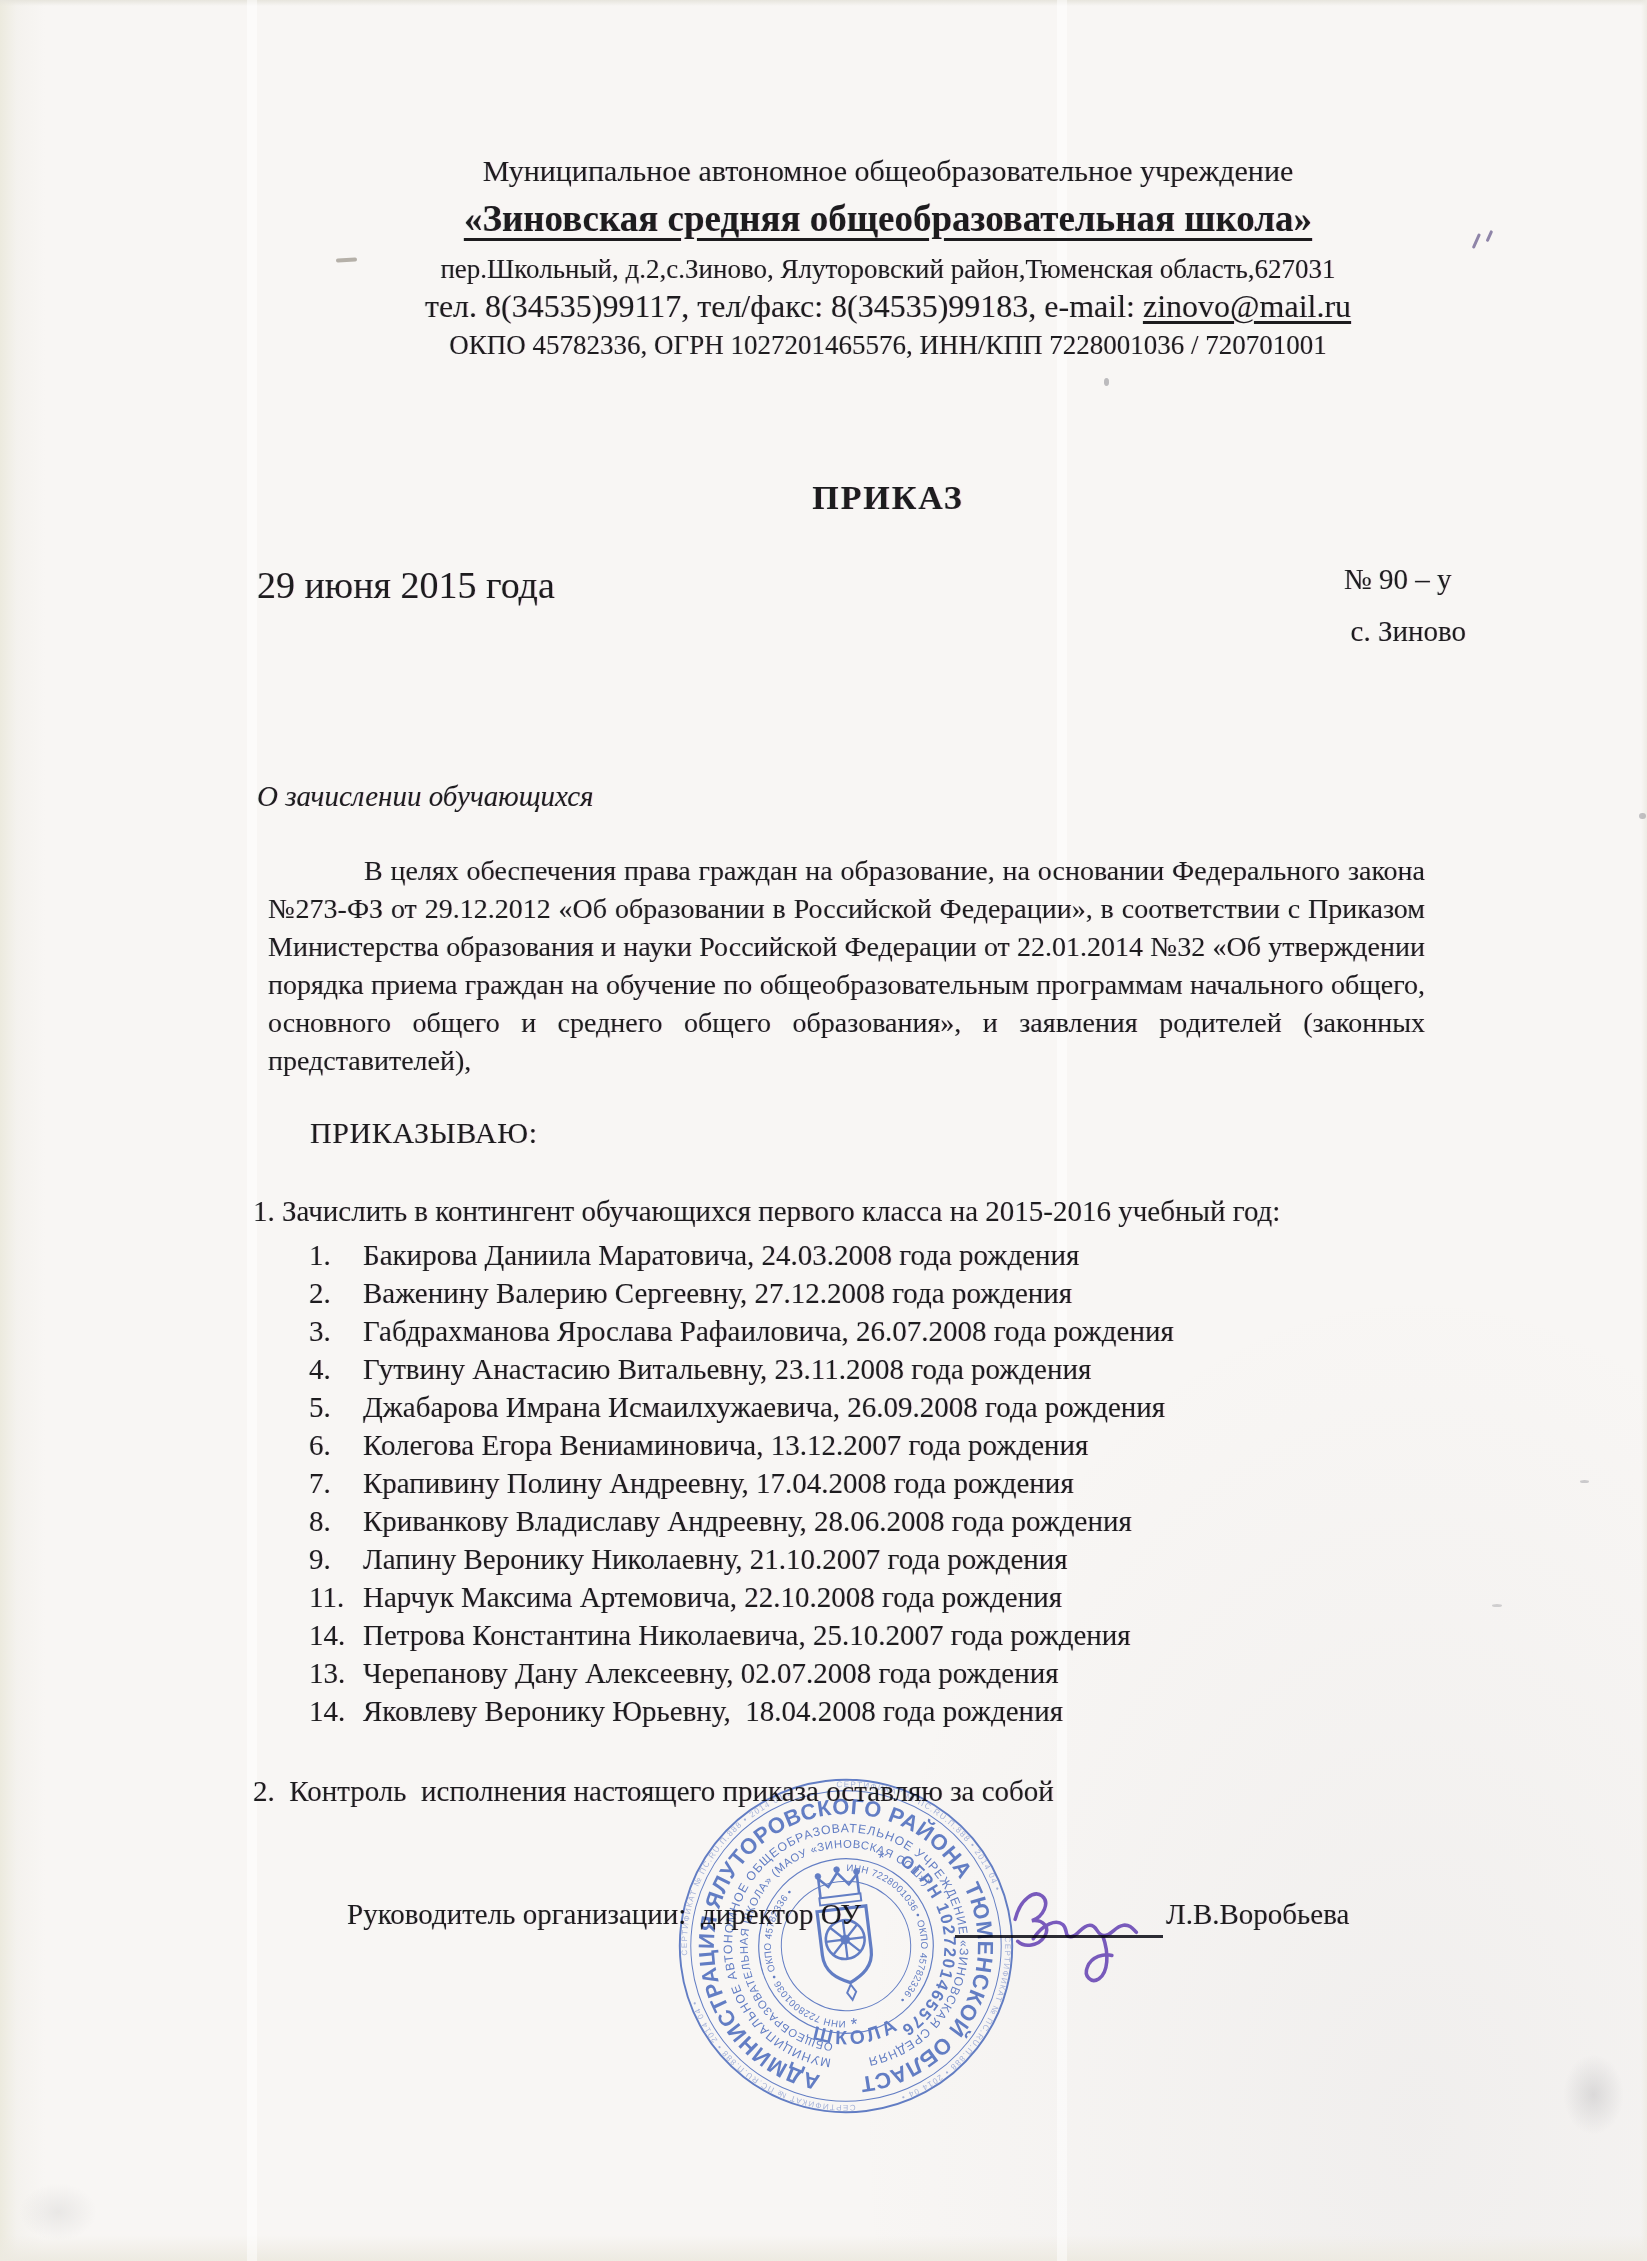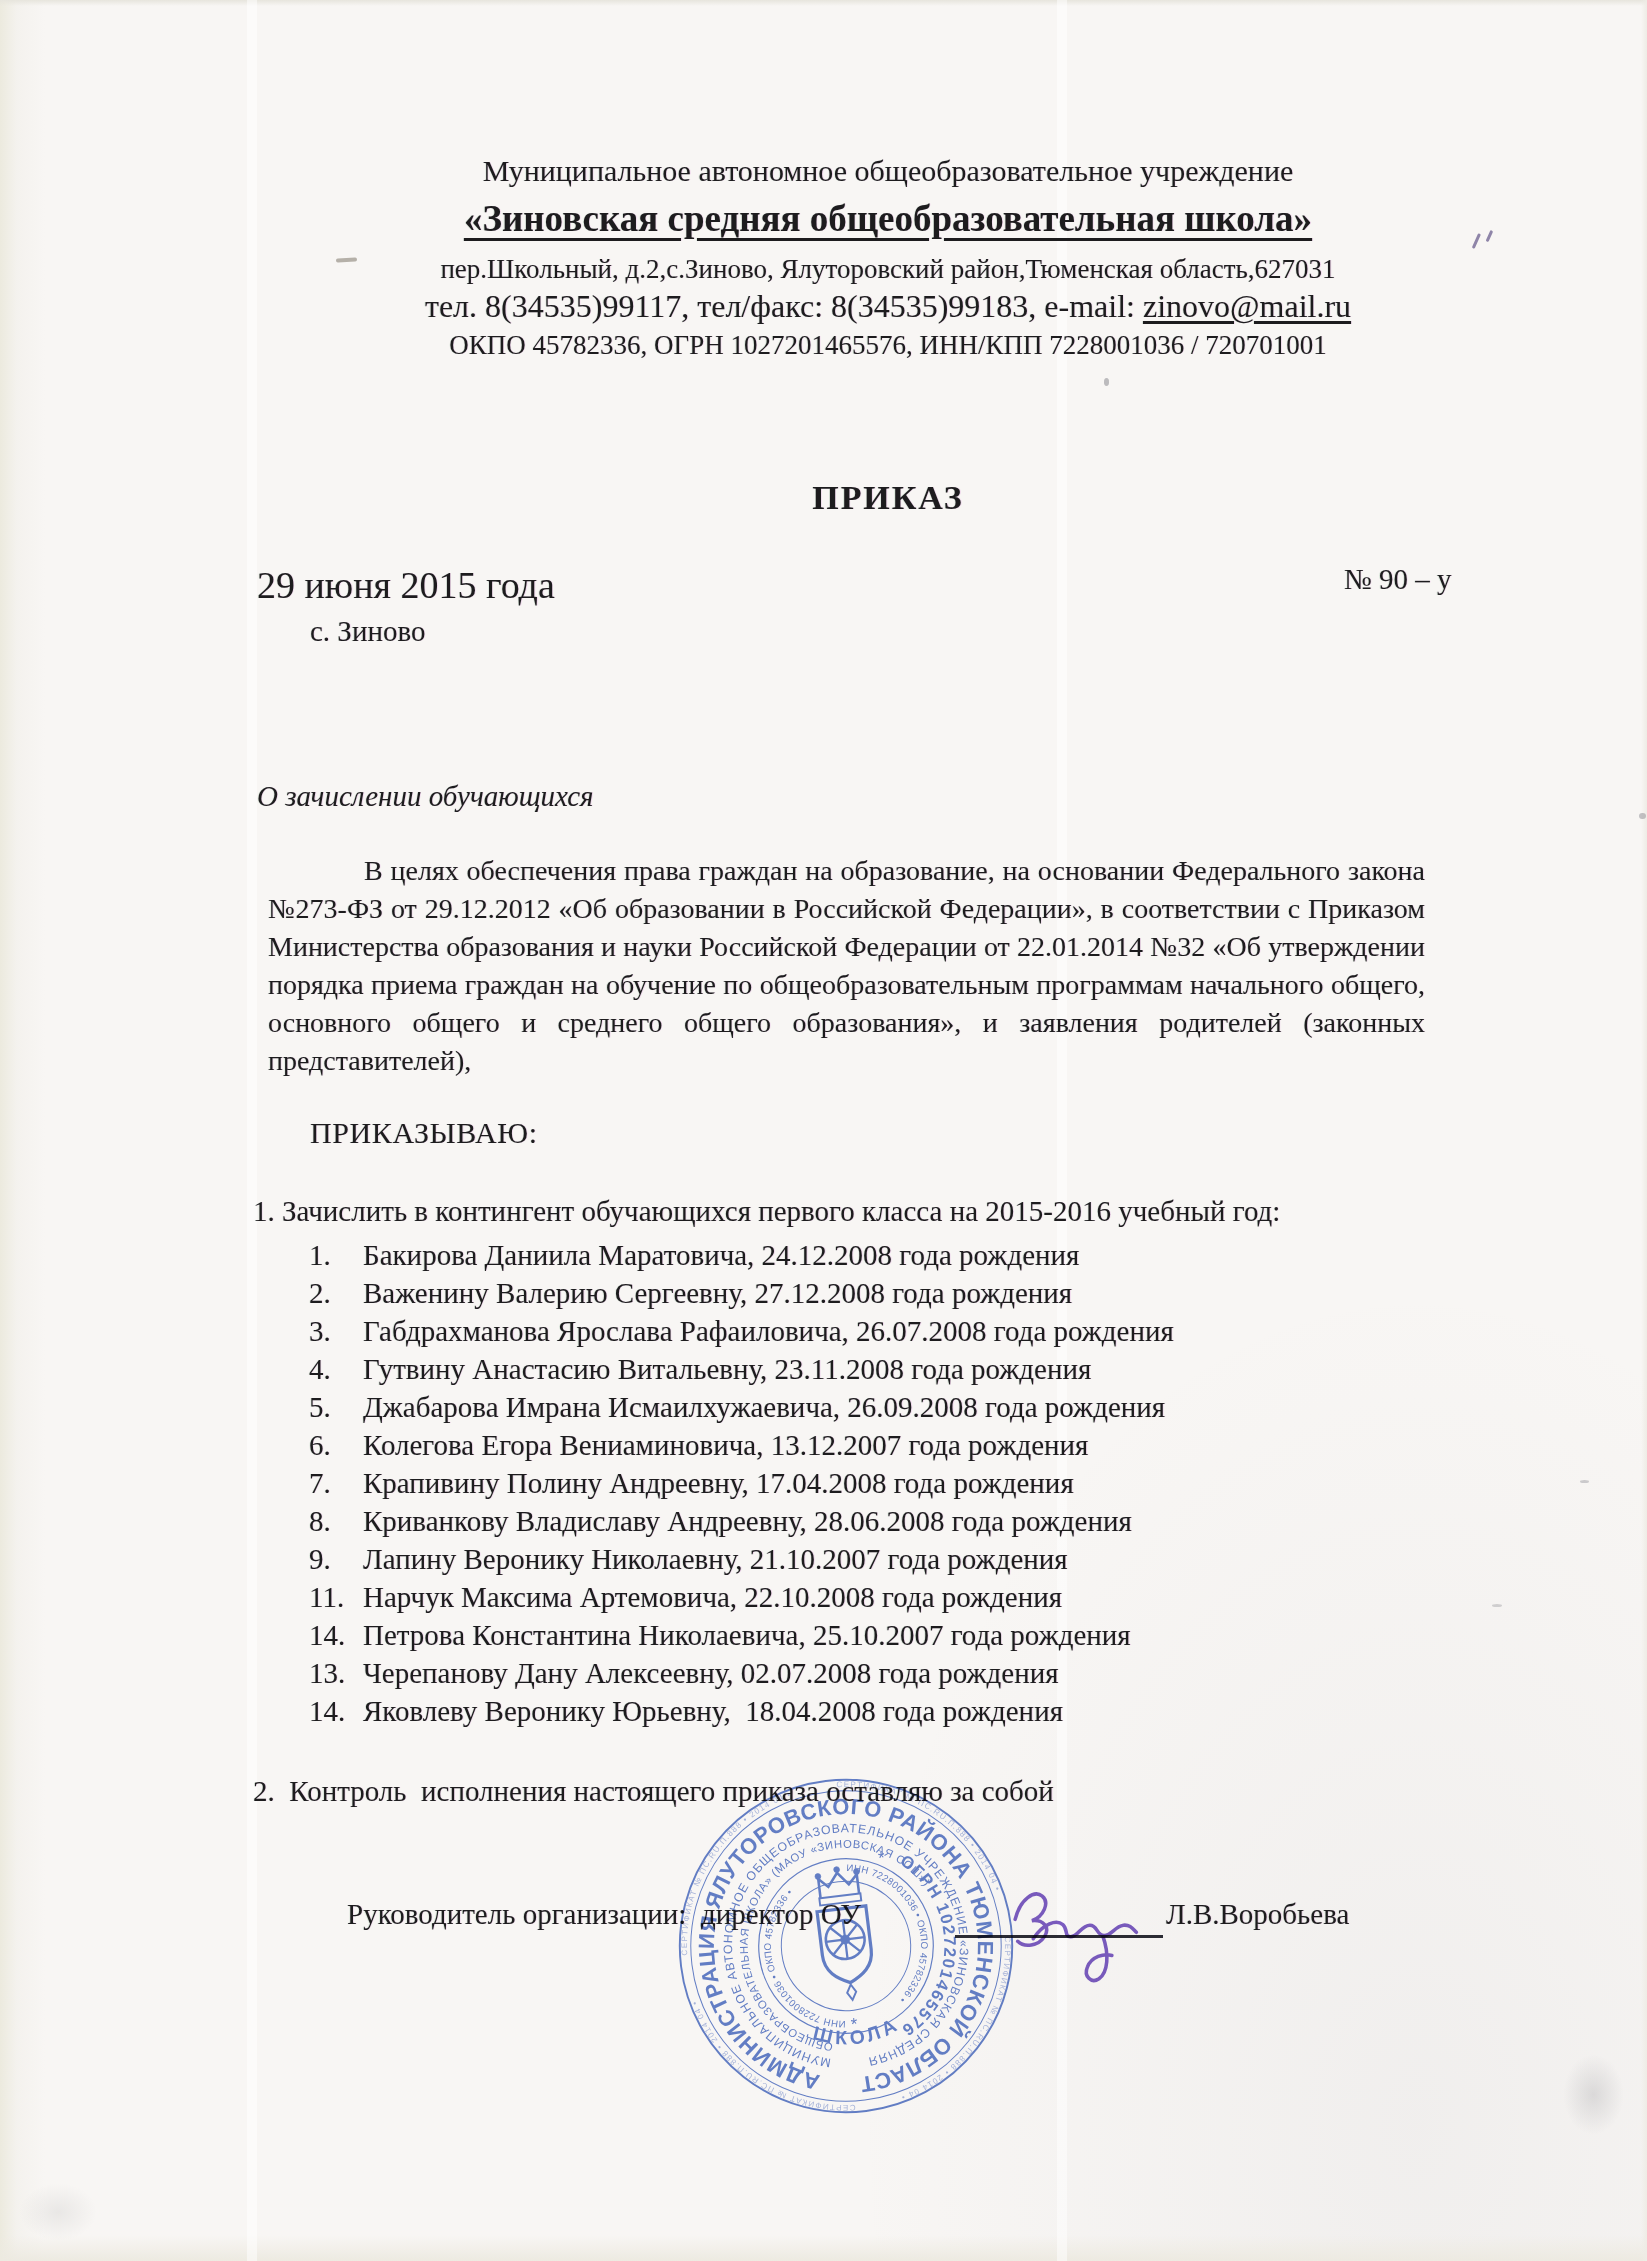--- a/index.html
+++ b/index.html
@@ -30,21 +30,21 @@
   .lh-line1{font-size:30px;}
   .lh-school{font-size:37px;font-weight:bold;margin-top:9px;text-decoration:underline;text-decoration-thickness:2.6px;text-underline-offset:6.5px;}
   .lh-addr{font-size:27px;margin-top:14px;}
   .lh-contacts{font-size:32px;margin-top:3px;}
   .lh-codes{font-size:27px;margin-top:5.2px;}
   .email{text-decoration:underline;text-underline-offset:3.9px;}
 
   .order-title{left:310px;top:479px;width:1156px;text-align:center;font-size:34px;font-weight:bold;letter-spacing:1.9px;}
   .order-date{left:257px;top:563px;font-size:38px;}
   .order-number{left:1344px;top:563px;font-size:29px;}
-  .order-place{left:310px;top:615px;width:1156px;text-align:left;font-size:29px;}
+  .order-place{left:310px;top:615px;width:1156px;text-align:right;font-size:29px;}
   .subject{left:257px;top:780px;font-size:29px;font-style:italic;}
   .preamble{left:256px;top:840px;width:1157px;font-size:28px;line-height:38px;text-align:justify;text-indent:96px;margin:12px;}
   .decree{left:310px;top:1116px;width:1156px;text-align:left;font-size:30px;letter-spacing:0.6px;}
   .item1{left:253px;top:1195px;font-size:29px;}
   .students{left:309px;top:1236px;width:1137px;list-style:none;margin:0;padding:0;}
   .students li{font-size:29px;line-height:38px;white-space:pre-wrap;}
   .students .num{display:inline-block;min-width:54px;}
   .item2{left:253px;top:1775px;font-size:29px;white-space:pre-wrap;}
 
   .sig-label{left:347px;top:1898px;font-size:29px;white-space:pre-wrap;}
@@ -100,21 +100,21 @@
   <div class="abs order-number ink">№ 90 – у</div>
   <div class="abs order-place ink">с. Зиново</div>
   <div class="abs subject ink">О зачислении обучающихся</div>
 
   <p class="abs preamble ink">В целях обеспечения права граждан на образование, на основании Федерального закона №273-ФЗ от 29.12.2012 «Об образовании в Российской Федерации», в соответствии с Приказом Министерства образования и науки Российской Федерации от 22.01.2014 №32 «Об утверждении порядка приема граждан на обучение по общеобразовательным программам начального общего, основного общего и среднего общего образования», и заявления родителей (законных представителей),</p>
 
   <div class="abs decree ink">ПРИКАЗЫВАЮ:</div>
   <div class="abs item1 ink">1. Зачислить в контингент обучающихся первого класса на 2015-2016 учебный год:</div>
 
   <ol class="abs students ink">
-    <li><span class="num">1.</span><span class="nm">Бакирова Даниила Маратовича, 24.12.2008 года рождения</span></li>
+    <li><span class="num">1.</span><span class="nm">Бакирова Даниила Маратовича, 24.03.2008 года рождения</span></li>
 
     <li><span class="num">2.</span><span class="nm">Важенину Валерию Сергеевну, 27.12.2008 года рождения</span></li>
 
     <li><span class="num">3.</span><span class="nm">Габдрахманова Ярослава Рафаиловича, 26.07.2008 года рождения</span></li>
 
     <li><span class="num">4.</span><span class="nm">Гутвину Анастасию Витальевну, 23.11.2008 года рождения</span></li>
 
     <li><span class="num">5.</span><span class="nm">Джабарова Имрана Исмаилхужаевича, 26.09.2008 года рождения</span></li>
 
     <li><span class="num">6.</span><span class="nm">Колегова Егора Вениаминовича, 13.12.2007 года рождения</span></li>

